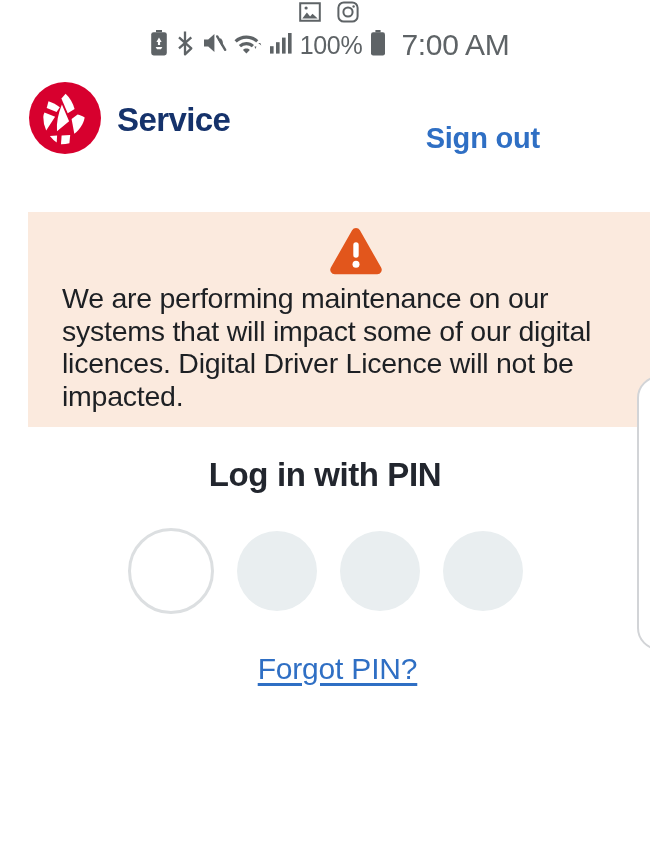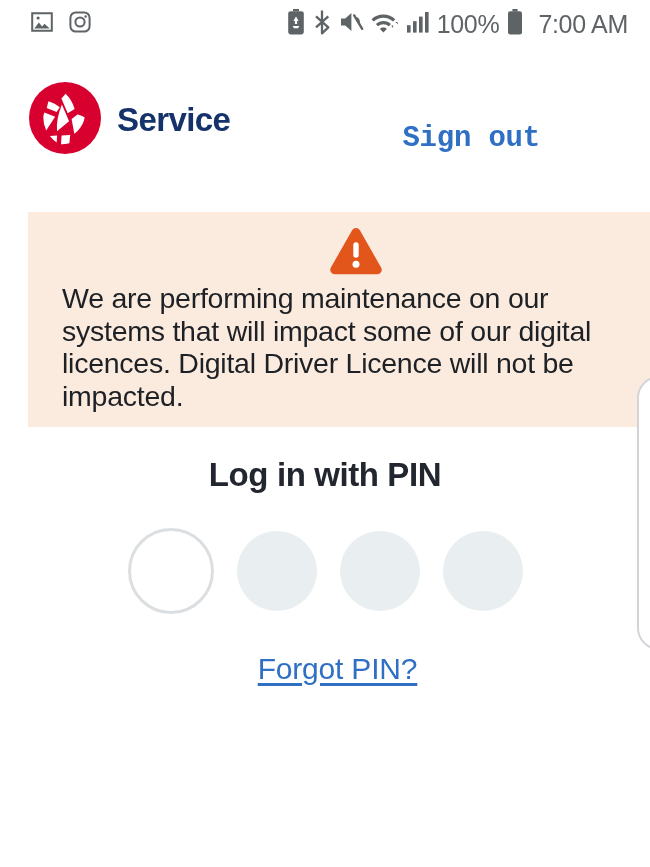--- a/index.html
+++ b/index.html
@@ -21,20 +21,21 @@
     position: absolute;
     top: 0; left: 0;
     width: 650px;
     height: 48px;
     display: flex;
     align-items: center;
     justify-content: space-between;
     padding: 0 22px 0 30px;
     box-sizing: border-box;
     background: #ffffff;
+    flex-direction: column;
   }
   .status-left {
     display: flex;
     align-items: center;
     gap: 14px;
   }
   .status-right {
     display: flex;
     align-items: center;
     gap: 7px;
@@ -43,21 +44,21 @@
     display: block;
     color: #5e6366;
   }
   .battery-pct {
     font-size: 25px;
     color: #5e6366;
     letter-spacing: -0.3px;
     font-family: "Liberation Sans", sans-serif;
   }
   .clock {
-    font-size: 25px;
+    font-size: 30px;
     color: #5e6366;
     letter-spacing: -0.3px;
     margin-left: 7px;
     font-family: "Liberation Sans", sans-serif;
   }
 
   
   .app-header {
     position: absolute;
     top: 60px; left: 0;
@@ -86,21 +87,21 @@
   }
   .sign-out {
     font-size: 29px;
     font-weight: bold;
     color: #2f6fc4;
     letter-spacing: -0.2px;
     cursor: pointer;
     background: none;
     border: none;
     padding: 0;
-    font-family: Liberation Mono, monospace;
+    font-family: Liberation Sans, sans-serif;
     margin-top: 36px;
   }
 
   
   .alert-banner {
     position: absolute;
     top: 212px;
     left: 28px;
     width: 642px;
     min-height: 196px;

